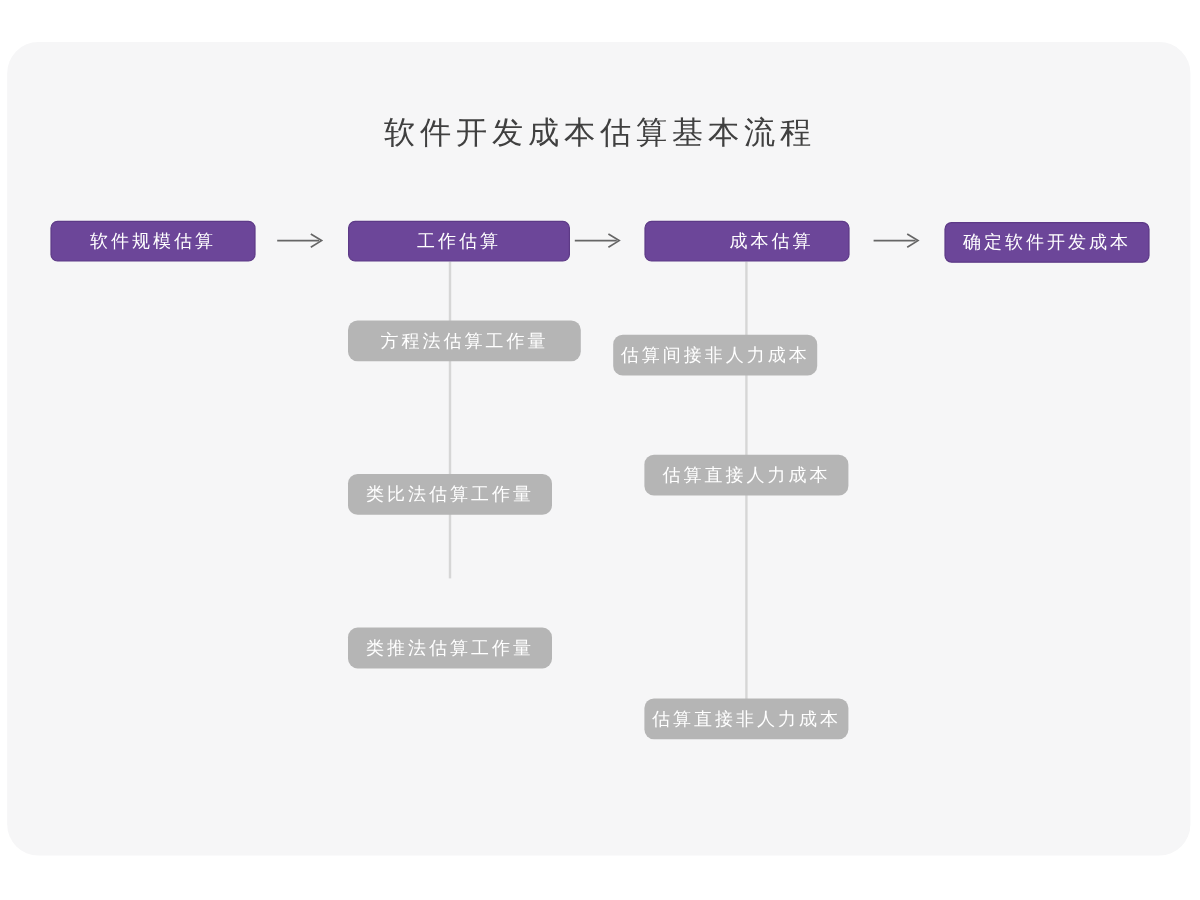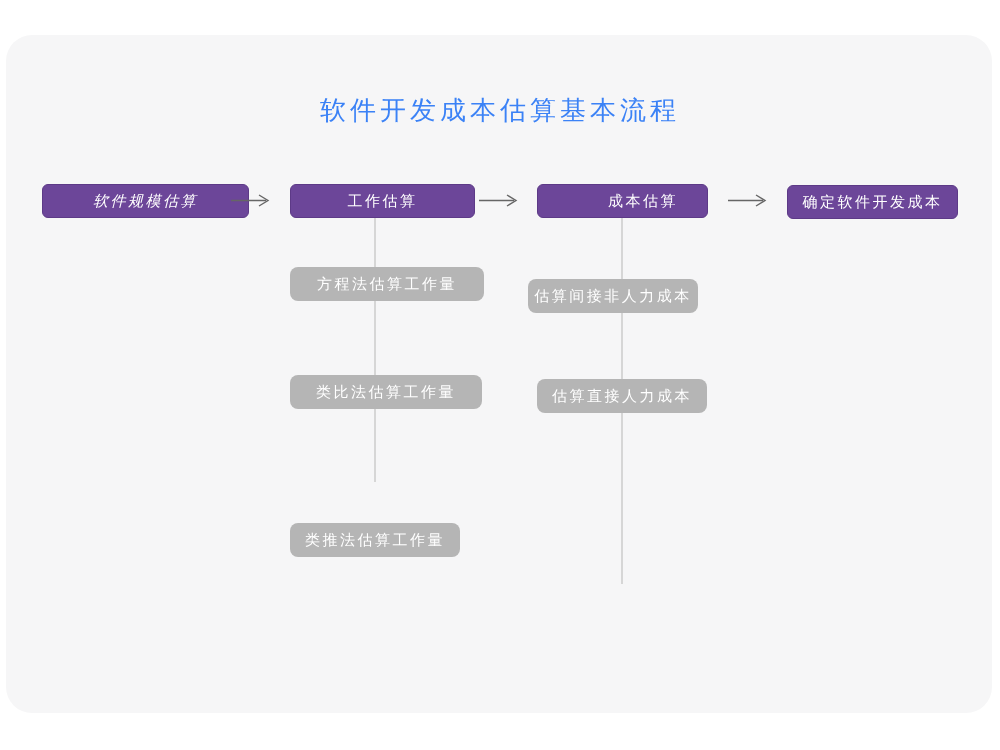--- a/index.html
+++ b/index.html
@@ -14,63 +14,63 @@
   .card {
     position: absolute; left: 6px; top: 35px;
     width: 986px; height: 678px;
     background: #f6f6f7;
     border-radius: 26px;
   }
   .diagram-title {
     position: absolute; left: 0; top: 93px; width: 1000px;
     text-align: center;
     font-size: 26px; letter-spacing: 4px;
-    color: #3b82f6;
+    color: #404040;
     font-weight: 400;
   }
   .node {
     position: absolute; height: 34px;
     display: flex; align-items: center; justify-content: center;
     font-size: 15px; letter-spacing: 2.5px;
     color: #ffffff;
     box-sizing: border-box;
     white-space: nowrap;
   }
   .node.primary {
     background: #6c4699;
     border: 1px solid #5d3a87;
     border-radius: 6px;
   }
   .node.secondary {
     background: #b5b5b5;
     border-radius: 8px;
   }
   
-  .n-main-0 { left: 42px;  top: 184px; width: 207px; font-style: italic; }
+  .n-main-0 { left: 42px;  top: 184px; width: 171px; }
   .n-main-1 { left: 290px; top: 184px; width: 185px; }
   .n-main-2 { left: 537px; top: 184px; width: 171px; padding-left: 41px; }
   .n-main-3 { left: 787px; top: 185px; width: 171px; }
   
   .arrow { position: absolute; top: 194px; width: 40px; height: 13px; }
   .arrow-0 { left: 230px; }
   .arrow-1 { left: 478px; }
   .arrow-2 { left: 727px; }
   
   .vline {
     position: absolute; width: 2px;
     background: #d6d6d6;
   }
   .vline-work { left: 374px; top: 218px; height: 264px; }
   .vline-cost { left: 621px; top: 218px; height: 366px; }
   
   .n-work-0 { left: 290px; top: 267px; width: 194px; }
-  .n-work-1 { left: 290px; top: 375px; width: 192px; }
+  .n-work-1 { left: 290px; top: 395px; width: 170px; }
   .n-work-2 { left: 290px; top: 479px; width: 170px; margin-top: 44px; }
   
-  .n-cost-0 { left: 528px; top: 279px; width: 170px; }
+  .n-cost-0 { left: 511px; top: 279px; width: 170px; }
   .n-cost-1 { left: 537px; top: 379px; width: 170px; }
   .n-cost-2 { left: 537px; top: 479px; width: 170px; }
   .n-cost-3 { left: 537px; top: 582px; width: 170px; }
 </style>
 </head>
 <body>
 
 <div class="canvas">
 
   <div class="card"></div>
@@ -120,14 +120,17 @@
   <div class="node secondary n-work-2">
     <span>类推法估算工作量</span>
   </div>
 
   <div class="node secondary n-cost-0">
     <span>估算间接非人力成本</span>
   </div>
   <div class="node secondary n-cost-1">
     <span>估算直接人力成本</span>
   </div>
+  <div class="node secondary n-cost-3">
+    <span>估算直接非人力成本</span>
+  </div>
 
 </div>
 
 </body></html>

